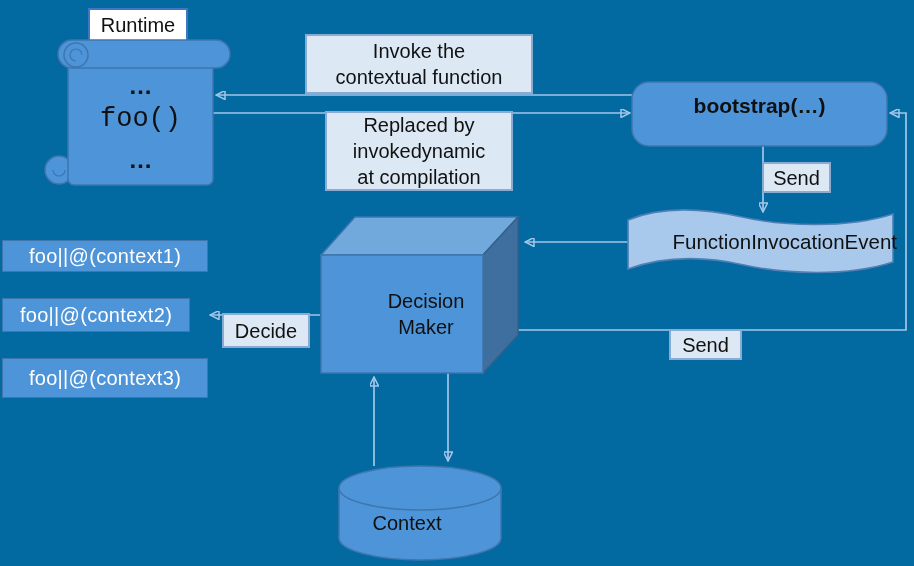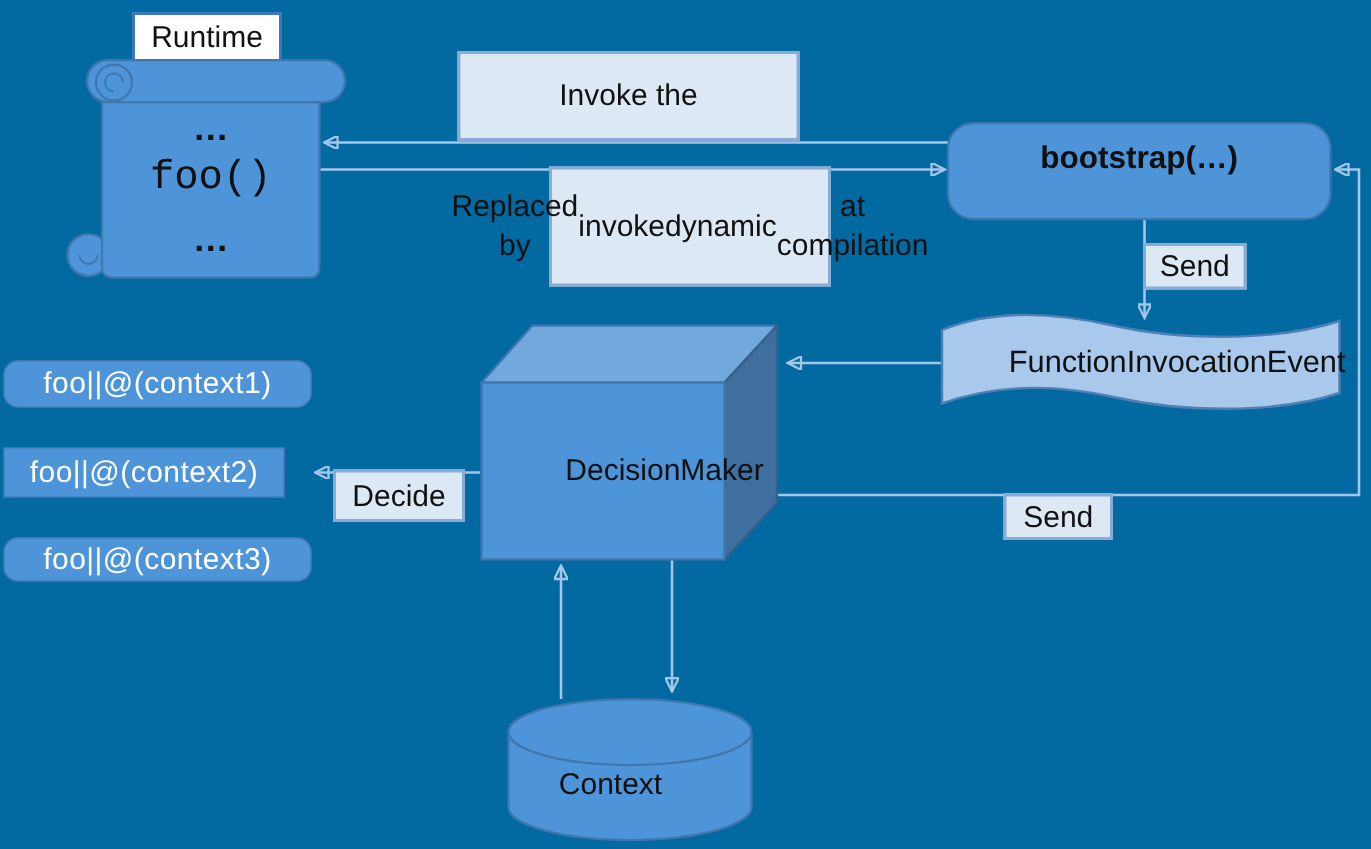--- a/index.html
+++ b/index.html
@@ -1,21 +1,21 @@
 <!DOCTYPE html>
 <html><head>
 <meta charset="utf-8">
 <style>
   html,body{margin:0;padding:0;background:#ffffff;}
   body{font-family:"Liberation Sans", sans-serif;}
   .canvas{position:relative;width:914px;height:566px;background:#0369a1;overflow:hidden;}
   .layer{position:absolute;left:0;top:0;width:914px;height:566px;}
   .abs{position:absolute;box-sizing:border-box;}
   .center{display:flex;align-items:center;justify-content:center;text-align:center;}
-  .col{flex-direction:row;}
+  .col{flex-direction:column;}
 
   
   #connectors{z-index:1;}
   #connectors path{fill:none;stroke:#A3C6E9;stroke-width:1.7;}
 
   
   #shapes{z-index:2;}
 
   .runtime-box{z-index:0;background:#ffffff;border:2px solid #3E78C0;
     font-size:20px;color:#111;}
@@ -97,44 +97,45 @@
   </div>
 
   <div class="abs center shape-text" style="left:632px;top:82px;width:255px;height:47px;font-size:21px;font-weight:bold;">
     <span>bootstrap(…)</span>
   </div>
 
   <div class="abs center shape-text" style="left:628px;top:217px;width:269px;height:50px;font-size:20.5px;justify-content:flex-end;">
     <span>FunctionInvocationEvent</span>
   </div>
 
-  <div class="abs center col shape-text" style="left:321px;top:255px;width:196px;height:118px;font-size:20px;line-height:26px;padding-left:48px;">
+  <div class="abs center col shape-text" style="left:321px;top:255px;width:162px;height:118px;font-size:20px;line-height:26px;padding-left:48px;">
     <span>Decision</span>
     <span>Maker</span>
   </div>
 
   <div class="abs center shape-text" style="left:339px;top:506px;width:136px;height:34px;font-size:20px;">
     <span>Context</span>
   </div>
 
-  <div class="abs center foo-box" style="left:2px;top:240px;width:206px;height:32px;border-radius:10px;">
+  <div class="abs center foo-box" style="left:2px;top:240px;width:206px;height:32px;">
     <span>foo||@(context1)</span>
   </div>
   <div class="abs center foo-box" style="left:2px;top:298px;width:188px;height:34px;">
     <span>foo||@(context2)</span>
   </div>
-  <div class="abs center foo-box" style="left:2px;top:358px;width:206px;height:30px;border-radius:10px;">
+  <div class="abs center foo-box" style="left:2px;top:358px;width:206px;height:40px;">
     <span>foo||@(context3)</span>
   </div>
 
   <div class="abs center col note-box" style="left:305px;top:34px;width:228px;height:60px;">
     <span>Invoke the</span>
+    <span>contextual function</span>
   </div>
 
-  <div class="abs center col note-box" style="left:325px;top:111px;width:188px;height:80px;margin-left:41px;">
+  <div class="abs center col note-box" style="left:325px;top:111px;width:188px;height:80px;">
     <span>Replaced by</span>
     <span>invokedynamic</span>
     <span>at compilation</span>
   </div>
 
   <div class="abs center note-box" style="left:762px;top:162px;width:69px;height:31px;">
     <span>Send</span>
   </div>
 
   <div class="abs center note-box" style="left:669px;top:329px;width:73px;height:31px;">

